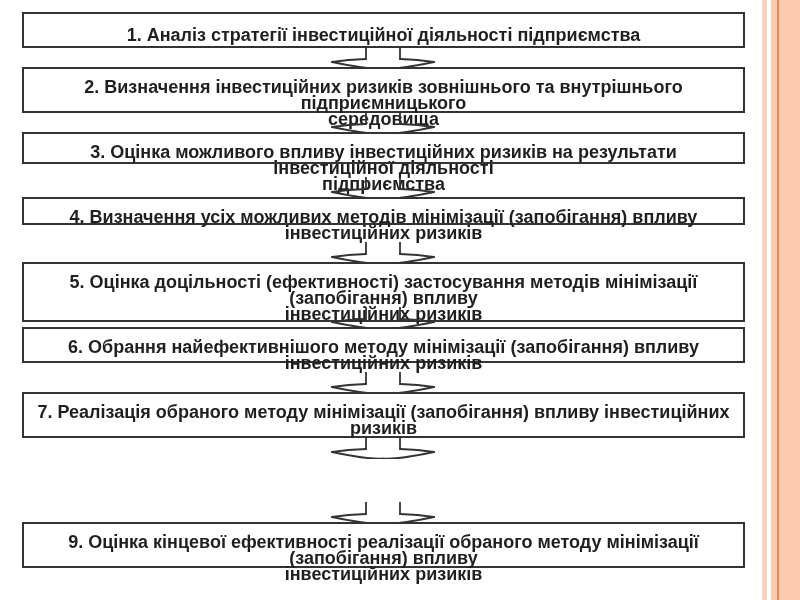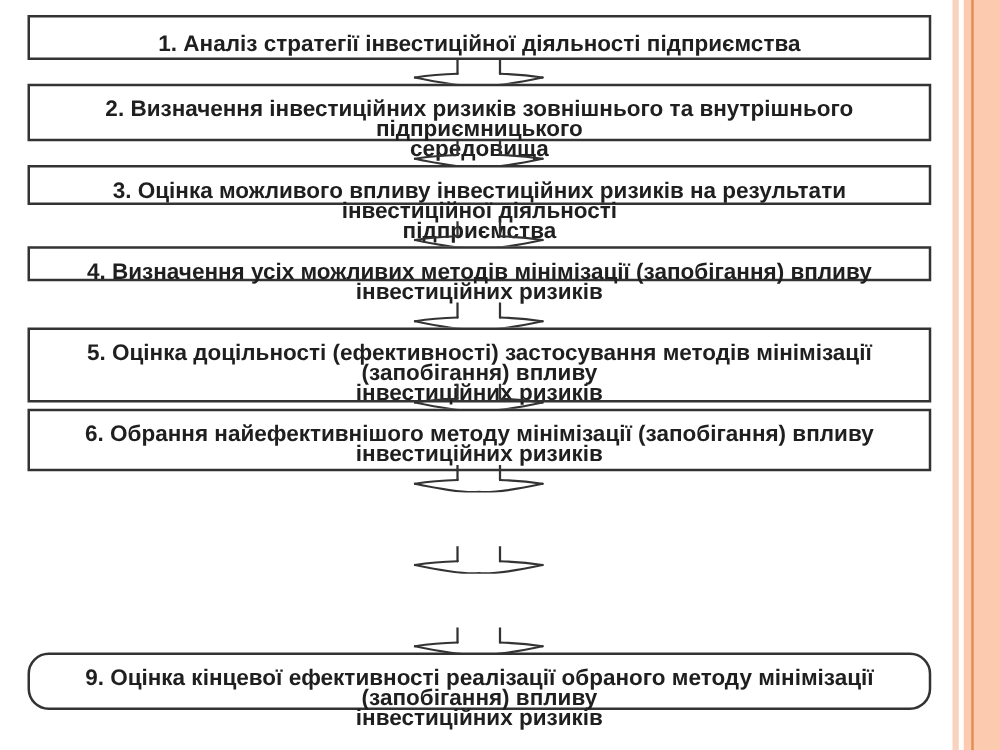--- a/index.html
+++ b/index.html
@@ -18,24 +18,24 @@
     display:block;margin:4px auto;max-width:710px;
     font-size:18px;line-height:16px;font-weight:bold;
     color:var(--text-color,#1f1f1f);
     white-space:pre-line;
   }
   .b1{top:12px;height:36px;padding-top:9px;}
   .b2{top:67px;height:46px;}
   .b3{top:132px;height:32px;}
   .b4{top:197px;height:28px;}
   .b5{top:262px;height:60px;}
-  .b6{top:327px;height:50px;}
+  .b6{top:327px;height:36px;}
   .b7{top:392px;height:46px;}
   .b8{top:457px;height:46px;}
-  .b9{top:522px;height:46px;border-radius:17px;}
+  .b9{top:522px;height:46px;}
   
   .arrow{position:absolute;left:328px;width:110px;height:22px;}
   .arrow path{fill:none;stroke:var(--arrow-color,#333);stroke-width:1.8;stroke-linecap:round;}
   .a1{top:47px;} .a2{top:112px;} .a3{top:177px;} .a4{top:242px;}
   .a5{top:307px;} .a6{top:372px;} .a7{top:437px;} .a8{top:502px;}
   
   .stripe-thin{position:absolute;top:0;left:762px;width:5px;height:600px;background:var(--stripe-thin,#f8d3bd);}
   .stripe-band{position:absolute;top:0;left:771px;width:29px;height:600px;background:var(--stripe-band,#fccaae);}
   .stripe-line{position:absolute;top:0;left:777px;width:2px;height:600px;background:var(--stripe-line,#e08e58);}
 </style>
@@ -112,20 +112,23 @@
   </div>
 
   <svg class="arrow a6" viewBox="0 0 110 22">
     <path d="M38 0 V12"></path>
       <path d="M72 0 V12"></path>
     <path d="M38 12 Q20 12.5 4 15"></path>
       <path d="M72 12 Q90 12.5 106 15"></path>
     <path d="M4 15 Q42 23 55 21.5 Q68 23 106 15"></path>
   </svg>
 
+  <div class="box b7">
+    <span class="txt">7. Реалізація обраного методу мінімізації (запобігання) впливу інвестиційних ризиків</span>
+  </div>
 
   <svg class="arrow a7" viewBox="0 0 110 22">
     <path d="M38 0 V12"></path>
       <path d="M72 0 V12"></path>
     <path d="M38 12 Q20 12.5 4 15"></path>
       <path d="M72 12 Q90 12.5 106 15"></path>
     <path d="M4 15 Q42 23 55 21.5 Q68 23 106 15"></path>
   </svg>
 
 

